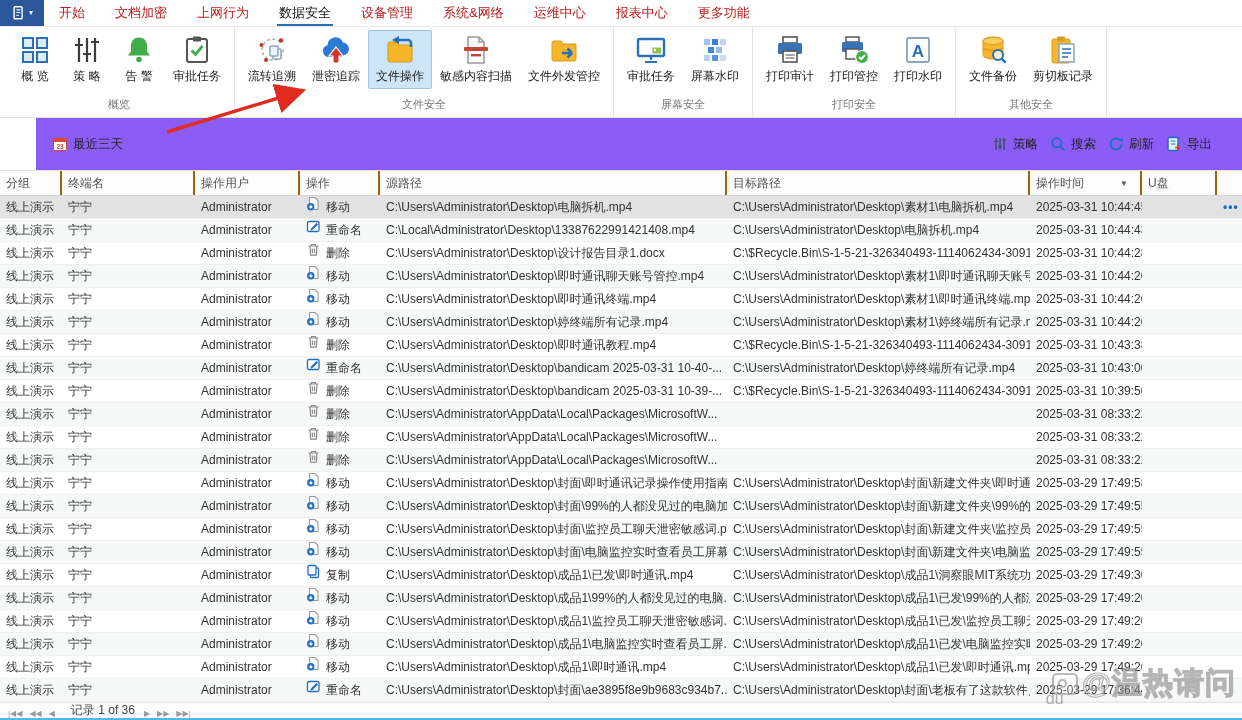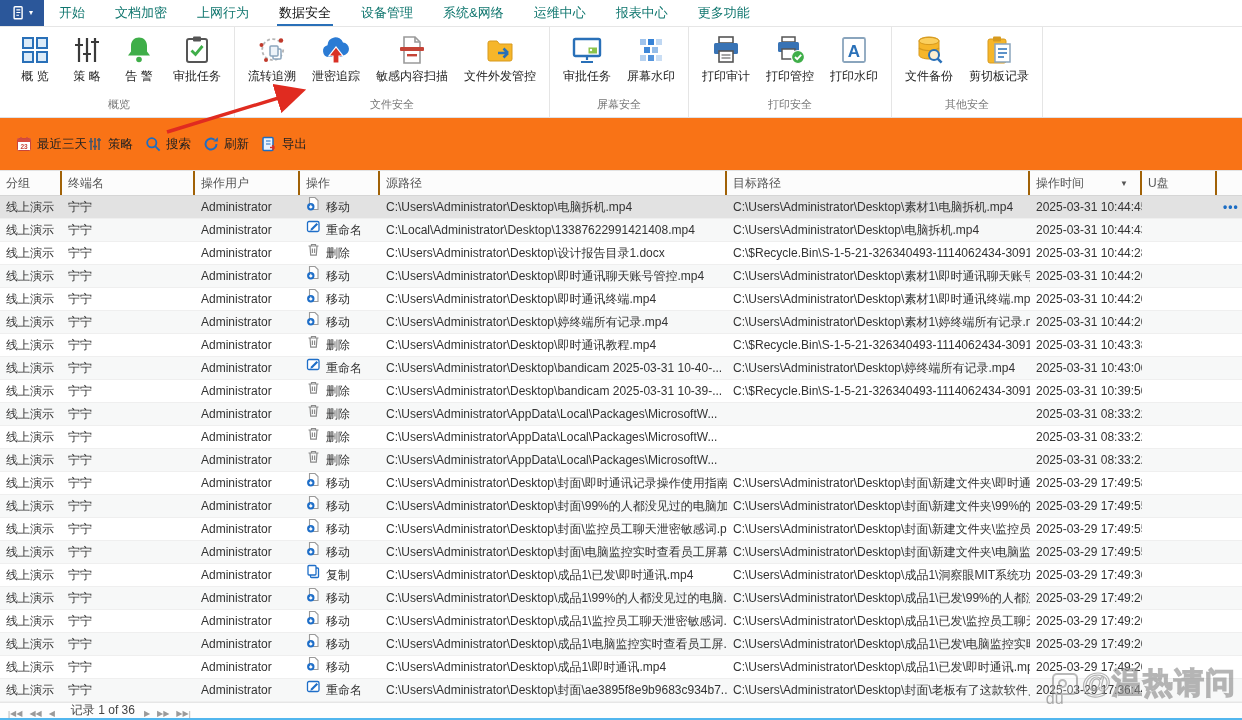--- a/index.html
+++ b/index.html
@@ -5,36 +5,36 @@
   * { box-sizing: border-box; margin: 0; padding: 0; }
   html,body { width:1242px; height:720px; overflow:hidden; background:#fff;
     font-family:"Liberation Sans","DejaVu Sans",sans-serif; position:relative; }
 
   
   .menubar { height:27px; display:flex; align-items:stretch; background:#fff; border-bottom:1px solid #e6e6e6; }
   .logo { width:44px; background:#2b579a; display:flex; align-items:center; justify-content:center; gap:2px; cursor:pointer; }
   .logo svg { width:16px; height:16px; }
   .logo .caret { color:#fff; font-size:8px; line-height:1; }
   .tabs { display:flex; }
-  .tab { padding:0 15px; display:flex; align-items:center; font-size:13px; color:#0f766e; position:relative; cursor:pointer; white-space:nowrap; }
+  .tab { padding:0 15px; display:flex; align-items:center; font-size:13px; color:#b91c1c; position:relative; cursor:pointer; white-space:nowrap; }
   .tab.active { color:#111; }
   .tab.active::after { content:""; position:absolute; left:13px; right:13px; bottom:0; height:2px; background:#2970b8; }
 
   
   .ribbon { height:91px; display:flex; background:#fff; border-bottom:1px solid #dde2e8; padding-left:4px; }
   .rgroup { display:flex; flex-direction:column; border-right:1px solid #e5e5e5; padding:3px 5px 0; }
   .rbtns { display:flex; flex:1; align-items:flex-start; }
   .rbtn { min-width:52px; display:flex; flex-direction:column; align-items:center; padding:4px 7px 3px; border:1px solid transparent; border-radius:2px; cursor:pointer; }
   .rbtn .icn svg { width:30px; height:30px; display:block; }
   .rbtn .lbl { font-size:12px; color:#222; margin-top:3px; white-space:nowrap; }
   .rbtn.selected { background:#cde6f7; border-color:#9cc6e6; }
   .rglabel { text-align:center; font-size:11px; color:#777; padding:2px 0 5px; }
 
   
-  .filterbar { height:52px; background:#f97316; display:flex; align-items:center; padding:0 16px 0 16px; }
+  .filterbar { height:52px; background:#8b5cf6; display:flex; align-items:center; justify-content:space-between; padding:0 16px 0 16px;margin-left:36px; }
   .fbtn { display:flex; align-items:center; gap:5px; font-size:12.5px; color:#222; cursor:pointer; }
   .fbtn svg { width:16px; height:16px; display:block; }
   .fb-right { display:flex; gap:12px; margin-right:14px; }
 
   
   .grid { background:#fff; }
   .hrow { display:flex; height:26px; background:#fcfcfc; border-bottom:1px solid #d6d6d6; border-top:1px solid #e3e3e3; }
   .hcell { font-size:12px; color:#555; padding:0 6px; display:flex; align-items:center; border-right:2px solid #a16207; cursor:pointer; overflow:hidden; white-space:nowrap; }
   .hcell .sort { margin-left:auto; font-size:8px; color:#555; padding-right:6px; }
   .c0{width:62px}.c1{width:133px}.c2{width:105px}.c3{width:80px}.c4{width:347px}
@@ -150,20 +150,30 @@
           <span class="lbl">流转追溯</span>
         </div>
         <div class="rbtn">
           <span class="icn">
             <svg viewBox="0 0 30 30">
               <path fill="#2b7bd4" d="M8 22a6 6 0 0 1-1.5-11.8A8 8 0 0 1 22 7.5 6.5 6.5 0 0 1 22.5 20.4 6 6 0 0 1 20 22z"></path>
               <path fill="#d93025" stroke="#fff" stroke-width="1.2" d="M12 28v-7H8l7-9 7 9h-4v7z"></path>
             </svg>
           </span>
           <span class="lbl">泄密追踪</span>
+        </div>
+        <div class="rbtn selected">
+          <span class="icn">
+            <svg viewBox="0 0 30 30">
+              <path d="M3 9a2 2 0 0 1 2-2h7l2.5 3H27v15a2 2 0 0 1-2 2H5a2 2 0 0 1-2-2z" fill="#f6b62a" stroke="#d79a1e"></path>
+              <path d="M26 12V8a3 3 0 0 0-3-3H13" stroke="#2970b8" stroke-width="2.6" fill="none"></path>
+              <path d="M14 1l-7 4 7 4z" fill="#2970b8"></path>
+            </svg>
+          </span>
+          <span class="lbl">文件操作</span>
         </div>
         <div class="rbtn">
           <span class="icn">
             <svg viewBox="0 0 30 30">
               <path d="M7 2h11l5 5v21H7z" fill="#fff" stroke="#9a9a9a" stroke-width="1.6"></path>
               <path d="M18 2v5h5" fill="none" stroke="#9a9a9a" stroke-width="1.6"></path>
               <rect x="3" y="12" width="24" height="4" rx="1" fill="#c54437"></rect>
               <rect x="10" y="19" width="10" height="2.4" fill="#c54437"></rect>
             </svg>
           </span>

